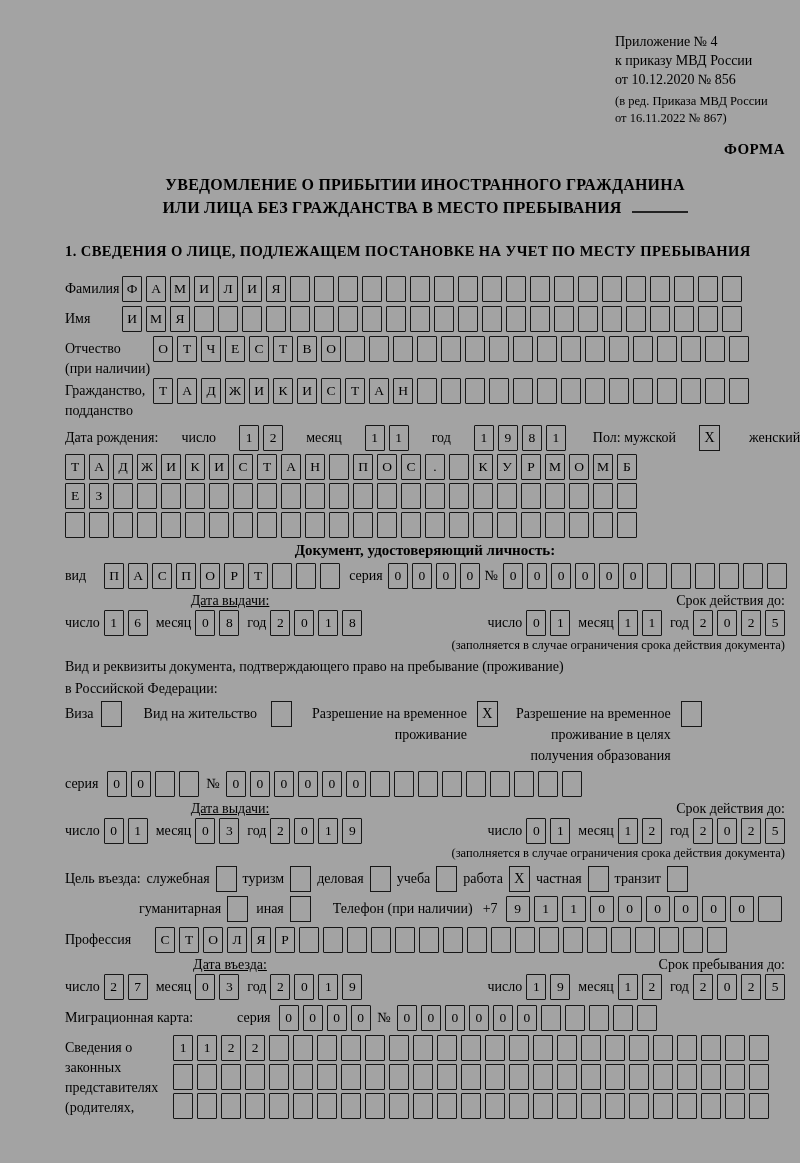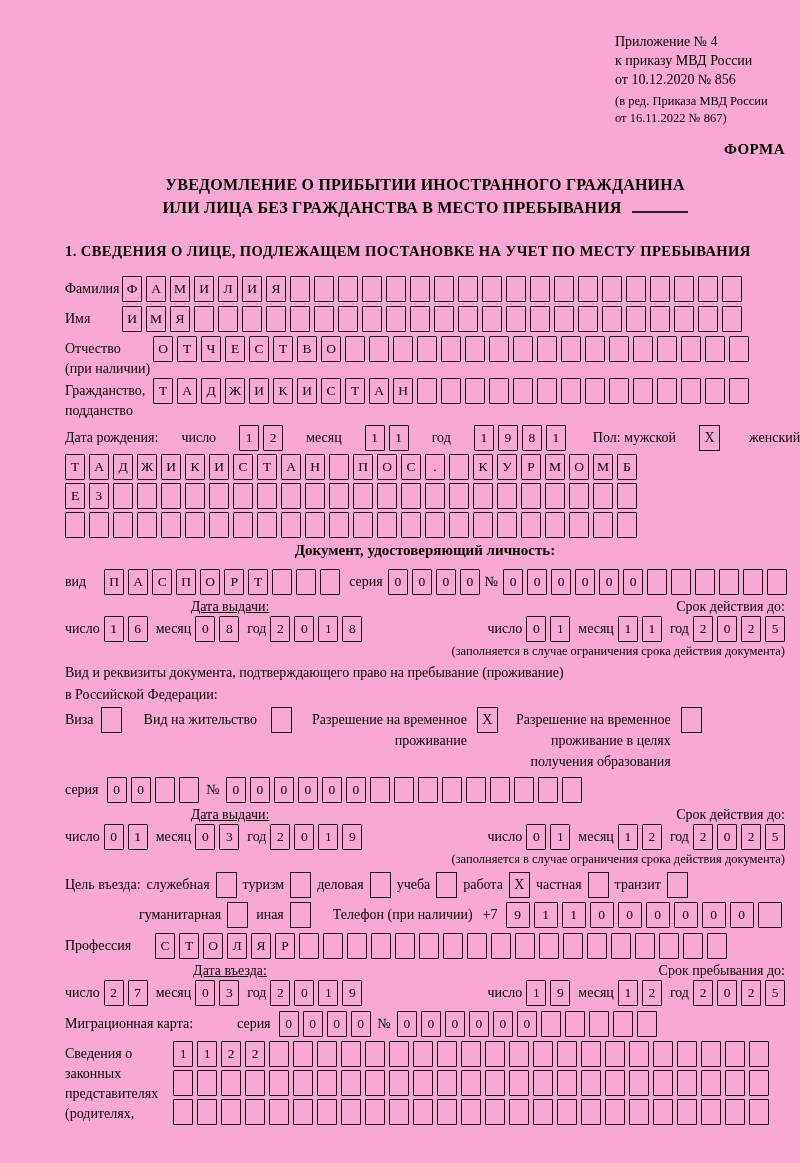--- a/index.html
+++ b/index.html
@@ -1,18 +1,18 @@
 <!DOCTYPE html>
 <html><head>
 <meta charset="utf-8">
 <style>
   * { margin:0; padding:0; box-sizing:border-box; }
   html,body { background:#fff; }
   .page {
-    width:800px; height:1163px; background:#f9a8d4; color:#000;
+    width:800px; height:1163px; background:#a3a3a3; color:#000;
     font-family:"Liberation Serif","DejaVu Serif",serif; font-size:14px;
     padding:32px 15px 4px 65px; overflow:hidden; position:relative;
   }
   .hdr { margin-left:550px; line-height:19px; font-size:14px; }
   .hdr .small { font-size:12.5px; line-height:17px; }
   .hdr .rev { margin-top:4px; }
   .forma { font-weight:bold; text-align:right; margin-top:14px; font-size:15px; letter-spacing:.5px; }
   .title { text-align:center; font-weight:bold; font-size:16px; line-height:23px; margin-top:15px; letter-spacing:.2px; }
   .uline { display:inline-block; width:56px; height:13px; border-bottom:2px solid #222; margin-left:10px; }
   .sec1 { font-weight:bold; font-size:14.6px; line-height:20px; margin-top:22px; letter-spacing:.4px; }
@@ -305,21 +305,21 @@
           <span class="cb"></span>
           <span class="cb"></span>
           <span class="cb"></span>
           <span class="cb"></span>
         </span>
     </span>
   </div>
 
   <div class="dochead" style="margin-top:2px">Документ, удостоверяющий личность:</div>
 
-  <div class="frow" style="margin-top:9px">
+  <div class="frow" style="margin-top:3px">
     <span class="lbl">вид</span>
     <span class="boxrow" style="margin-left:18px">
         <span class="cb">П</span>
         <span class="cb">А</span>
         <span class="cb">С</span>
         <span class="cb">П</span>
         <span class="cb">О</span>
         <span class="cb">Р</span>
         <span class="cb">Т</span>
         <span class="cb"></span>

